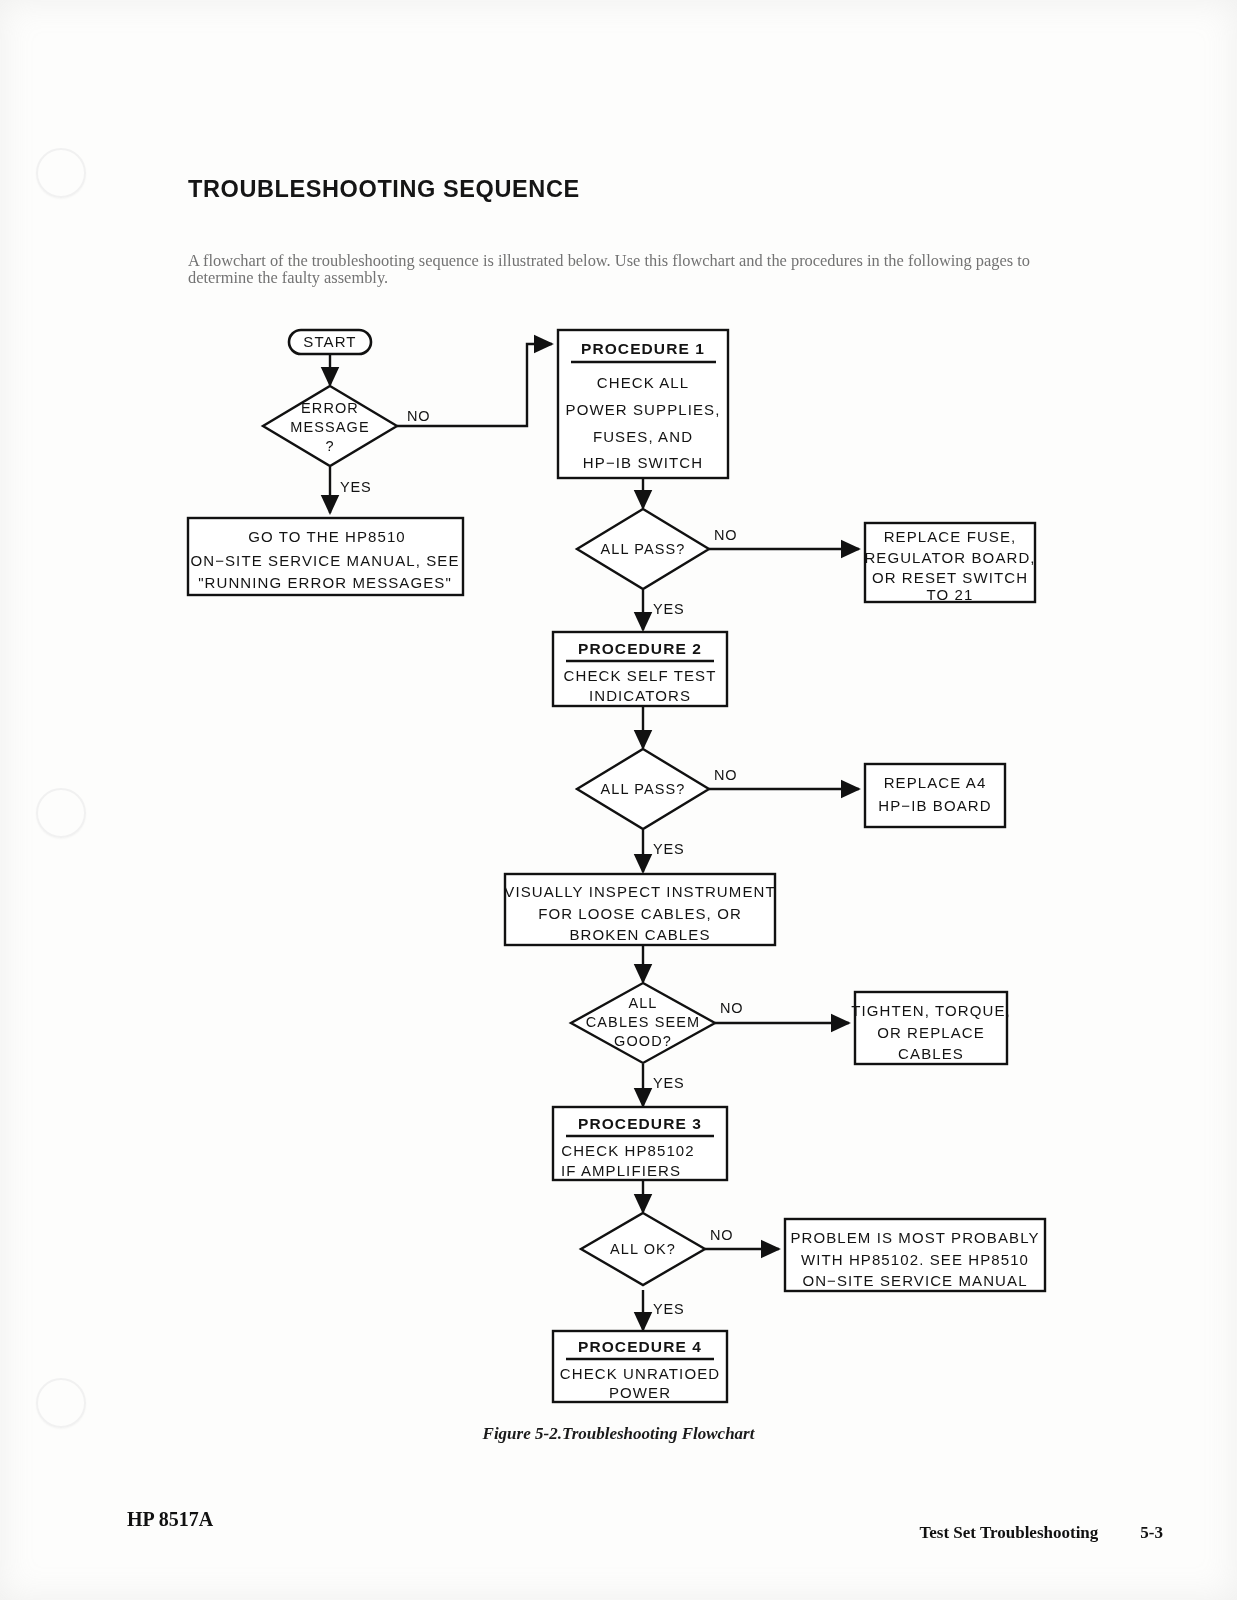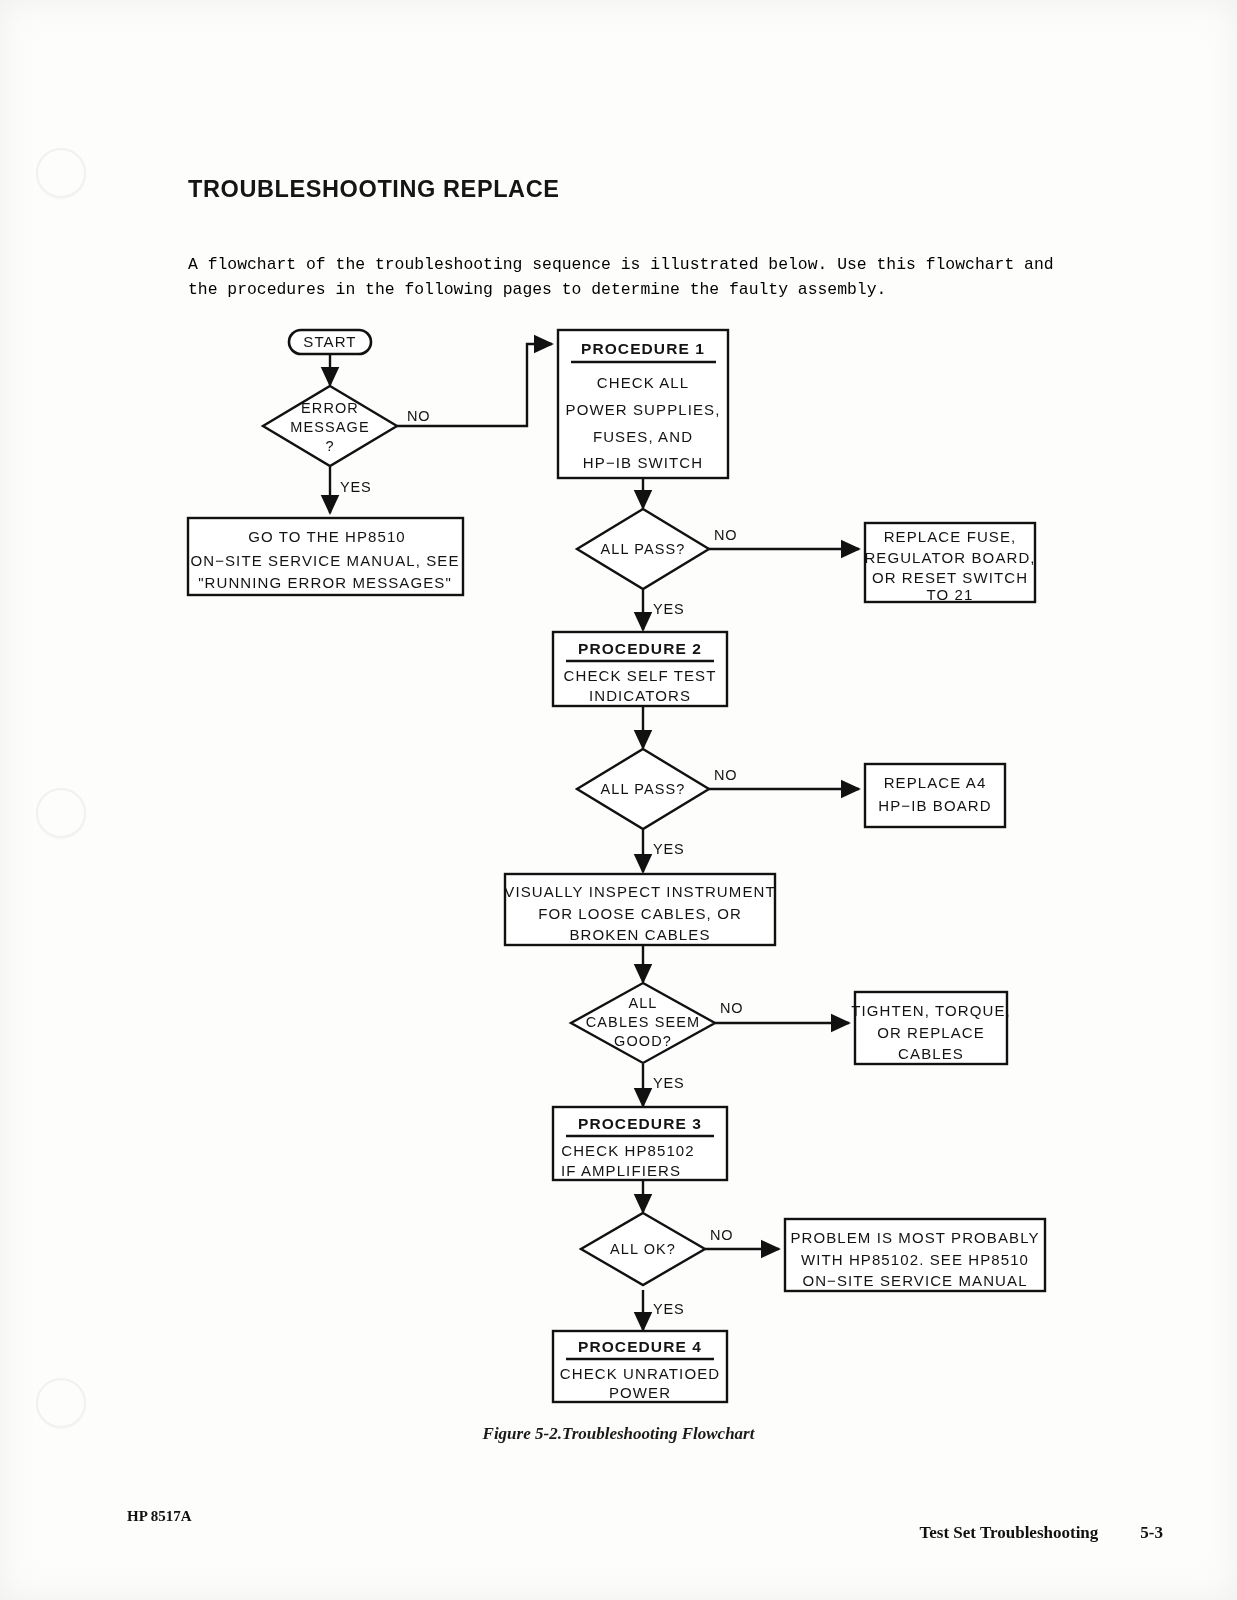--- a/index.html
+++ b/index.html
@@ -45,23 +45,23 @@
     letter-spacing: 0.6px;
     color: #151515;
     font-family: "Liberation Sans", sans-serif;
   }
   #intro-paragraph {
     position: absolute;
     left: 188px;
     top: 252px;
     width: 866px;
     font-size: 16.4px;
-    line-height: 25px;
-    color: #000000;
-    font-family: Liberation Mono, monospace;
+    line-height: 17px;
+    color: #737373;
+    font-family: Liberation Serif, serif;
   }
   #figure-caption {
     position: absolute;
     left: 0;
     top: 1424px;
     width: 1237px;
     text-align: center;
     font-family: "Liberation Serif", serif;
     font-style: italic;
     font-weight: bold;
@@ -69,21 +69,21 @@
     color: #1a1a1a;
   }
   #figure-caption .cap-num { }
 
   #footer-left {
     position: absolute;
     left: 127px;
     top: 1508px;
     font-family: "Liberation Serif", serif;
     font-weight: bold;
-    font-size: 15px;
+    font-size: 20px;
     color: #111;
   }
   #footer-right {
     position: absolute;
     right: 74px;
     top: 1508px;
     font-family: "Liberation Serif", serif;
     font-weight: bold;
     font-size: 17px;
     color: #111;
@@ -146,21 +146,21 @@
 </style>
 </head>
 <body>
 
 <div id="page">
 
   <div class="punch" style="left:36px; top:148px;"></div>
   <div class="punch" style="left:36px; top:788px;"></div>
   <div class="punch" style="left:36px; top:1378px;"></div>
 
-  <div id="section-title">TROUBLESHOOTING REPLACE</div>
+  <div id="section-title">TROUBLESHOOTING SEQUENCE</div>
 
   <div id="intro-paragraph">A flowchart of the troubleshooting sequence is illustrated below. Use this flowchart and the procedures in the following pages to determine the faulty assembly.</div>
 
   <svg id="flowchart" viewBox="0 0 1237 1600">
 
     <defs>
       <marker id="arrowhead" markerWidth="9" markerHeight="9" refX="7.6" refY="4.5" orient="auto" markerUnits="strokeWidth">
         <path d="M0,0.6 L8.4,4.5 L0,8.4 z" fill="#111111"></path>
       </marker>
     </defs>

